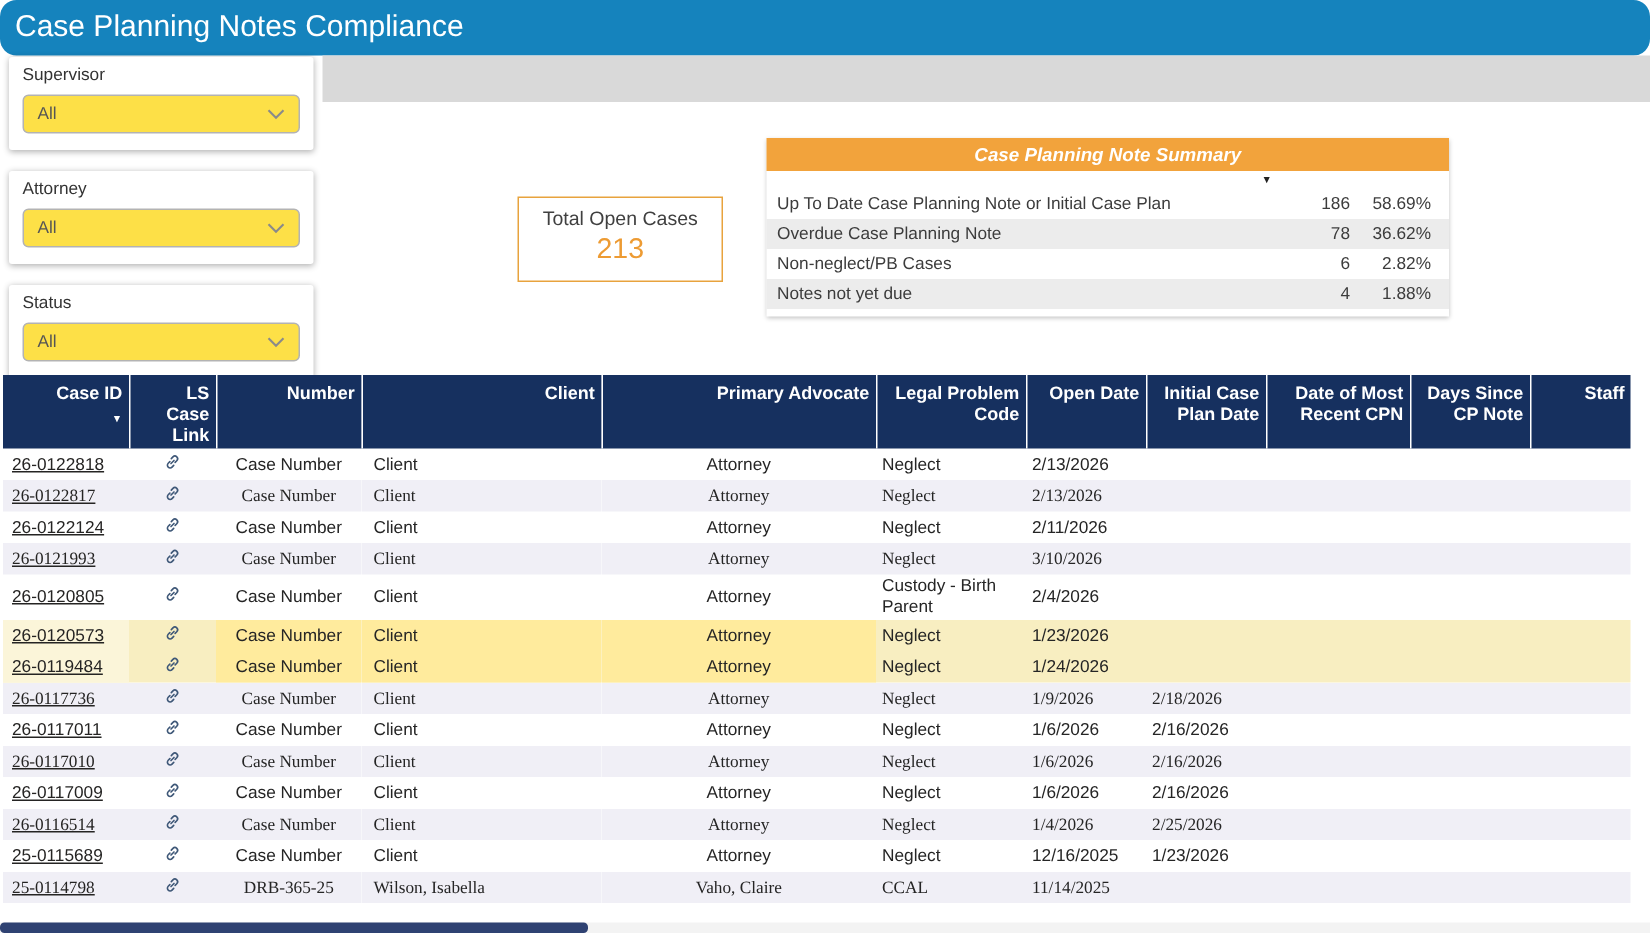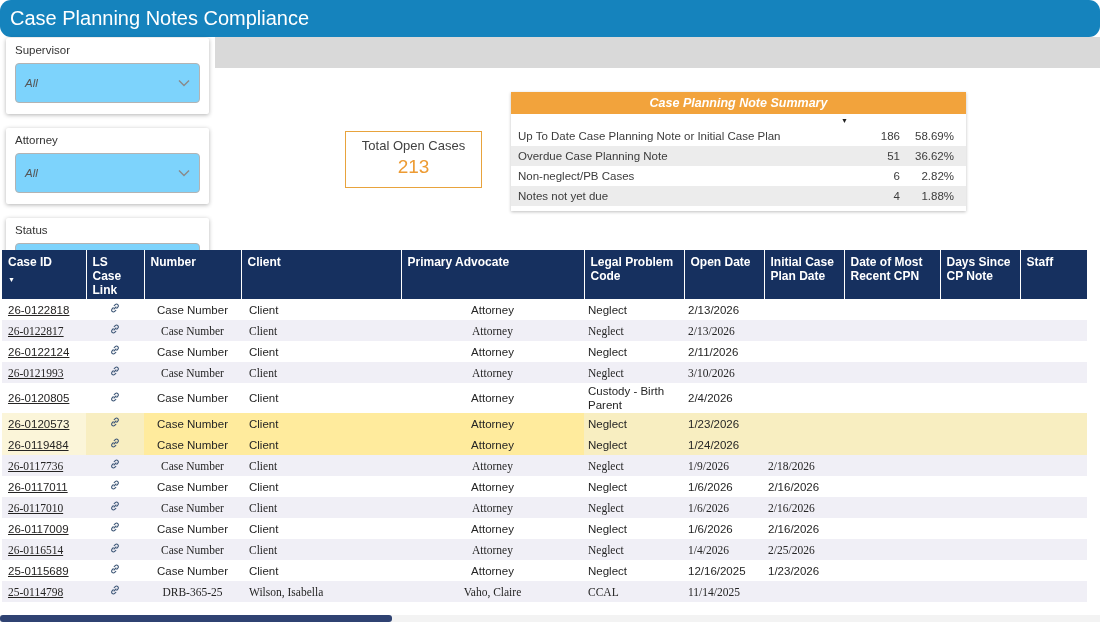--- a/index.html
+++ b/index.html
@@ -12,22 +12,22 @@
   .titlebar { position:absolute; left:0; top:0; width:1100px; height:37px; background:#1583bd; color:#fff;
               font-size:20px; line-height:37px; padding-left:10px;border-radius:11px; }
 
   .gray-strip { position:absolute; left:215px; top:37px; width:885px; height:31px; background:#d9d9d9; }
 
   
   .filter-panel { position:absolute; left:6px; top:38px; width:203px; }
   .filter-card { background:#fff; box-shadow:0 1px 4px rgba(0,0,0,0.3); border-radius:2px;
                  padding:6px 9px 11px; margin-bottom:14px; }
   .filter-label { font-size:11.5px; color:#333; margin-bottom:7px; }
-  .filter-select { height:40px; border:1px solid #b3b3b3; border-radius:4px; display:flex; align-items:center;
-                   justify-content:space-between; padding:0 9px; background:#7dd3fc; cursor:pointer;font-style:italic; }
+  .filter-select { height:26px; border:1px solid #b3b3b3; border-radius:4px; display:flex; align-items:center;
+                   justify-content:space-between; padding:0 9px; background:#fde047; cursor:pointer; }
   .filter-value { font-size:11.5px; color:#555; }
   .chev { display:flex; align-items:center; }
 
   
   .kpi { position:absolute; left:345px; top:131px; width:137px; height:57px; border:1px solid #e8a33d;
          background:#fff; text-align:center; }
   .kpi-label { font-size:13px; color:#404040; margin-top:6px; }
   .kpi-value { font-size:19px; color:#ed9b33; margin-top:3px; }
 
   
@@ -39,21 +39,21 @@
   #summary-rows { margin-top:12px; }
   .summary-row { display:flex; height:20px; line-height:20px; font-size:11.5px; color:#3c3c3c; }
   .summary-row.alt { background:#ececec; }
   .summary-label { flex:1; padding-left:7px; white-space:nowrap; overflow:hidden; }
   .summary-count { width:48px; text-align:right; }
   .summary-pct { width:66px; text-align:right; padding-right:12px; }
 
   
   .grid { position:absolute; left:2px; top:250px; width:1086px; }
   table { border-collapse:collapse; width:1085px; table-layout:fixed; }
-  thead th { background:#16305f; color:#fff; font-size:12px; text-align:left; vertical-align:top;
+  thead th { background:#16305f; color:#fff; font-size:12px; text-align:right; vertical-align:top;
              padding:5px 4px 2px 6px; border-right:1px solid #fff; font-weight:bold; height:47px;
              line-height:14px; cursor:pointer; }
   thead th:last-child { border-right:none; }
   .sort-caret { display:block; font-size:7px; margin-top:7px; color:#fff; line-height:7px; }
   tbody td { font-size:11.5px; color:#252525; height:21px; padding:1px 4px; overflow:hidden;
              white-space:nowrap; line-height:14px; vertical-align:middle; }
   tbody tr.alt { background:#f0eff6;font-family:Liberation Serif, serif; }
   tbody tr.hl { background:#f8eec1; }
   tr.hl .c-number, tr.hl .c-client, tr.hl .c-advocate { background:#ffeb9d; }
   tr.hl .c-caseid { background:#fbf5d9; }
@@ -124,21 +124,21 @@
     <div class="summary-title">Case Planning Note Summary</div>
     <div class="summary-caret">▼</div>
     <div id="summary-rows">
         <div class="summary-row">
           <div class="summary-label">Up To Date Case Planning Note or Initial Case Plan</div>
           <div class="summary-count">186</div>
           <div class="summary-pct">58.69%</div>
         </div>
         <div class="summary-row alt">
           <div class="summary-label">Overdue Case Planning Note</div>
-          <div class="summary-count">51</div>
+          <div class="summary-count">78</div>
           <div class="summary-pct">36.62%</div>
         </div>
         <div class="summary-row">
           <div class="summary-label">Non-neglect/PB Cases</div>
           <div class="summary-count">6</div>
           <div class="summary-pct">2.82%</div>
         </div>
         <div class="summary-row alt">
           <div class="summary-label">Notes not yet due</div>
           <div class="summary-count">4</div>

